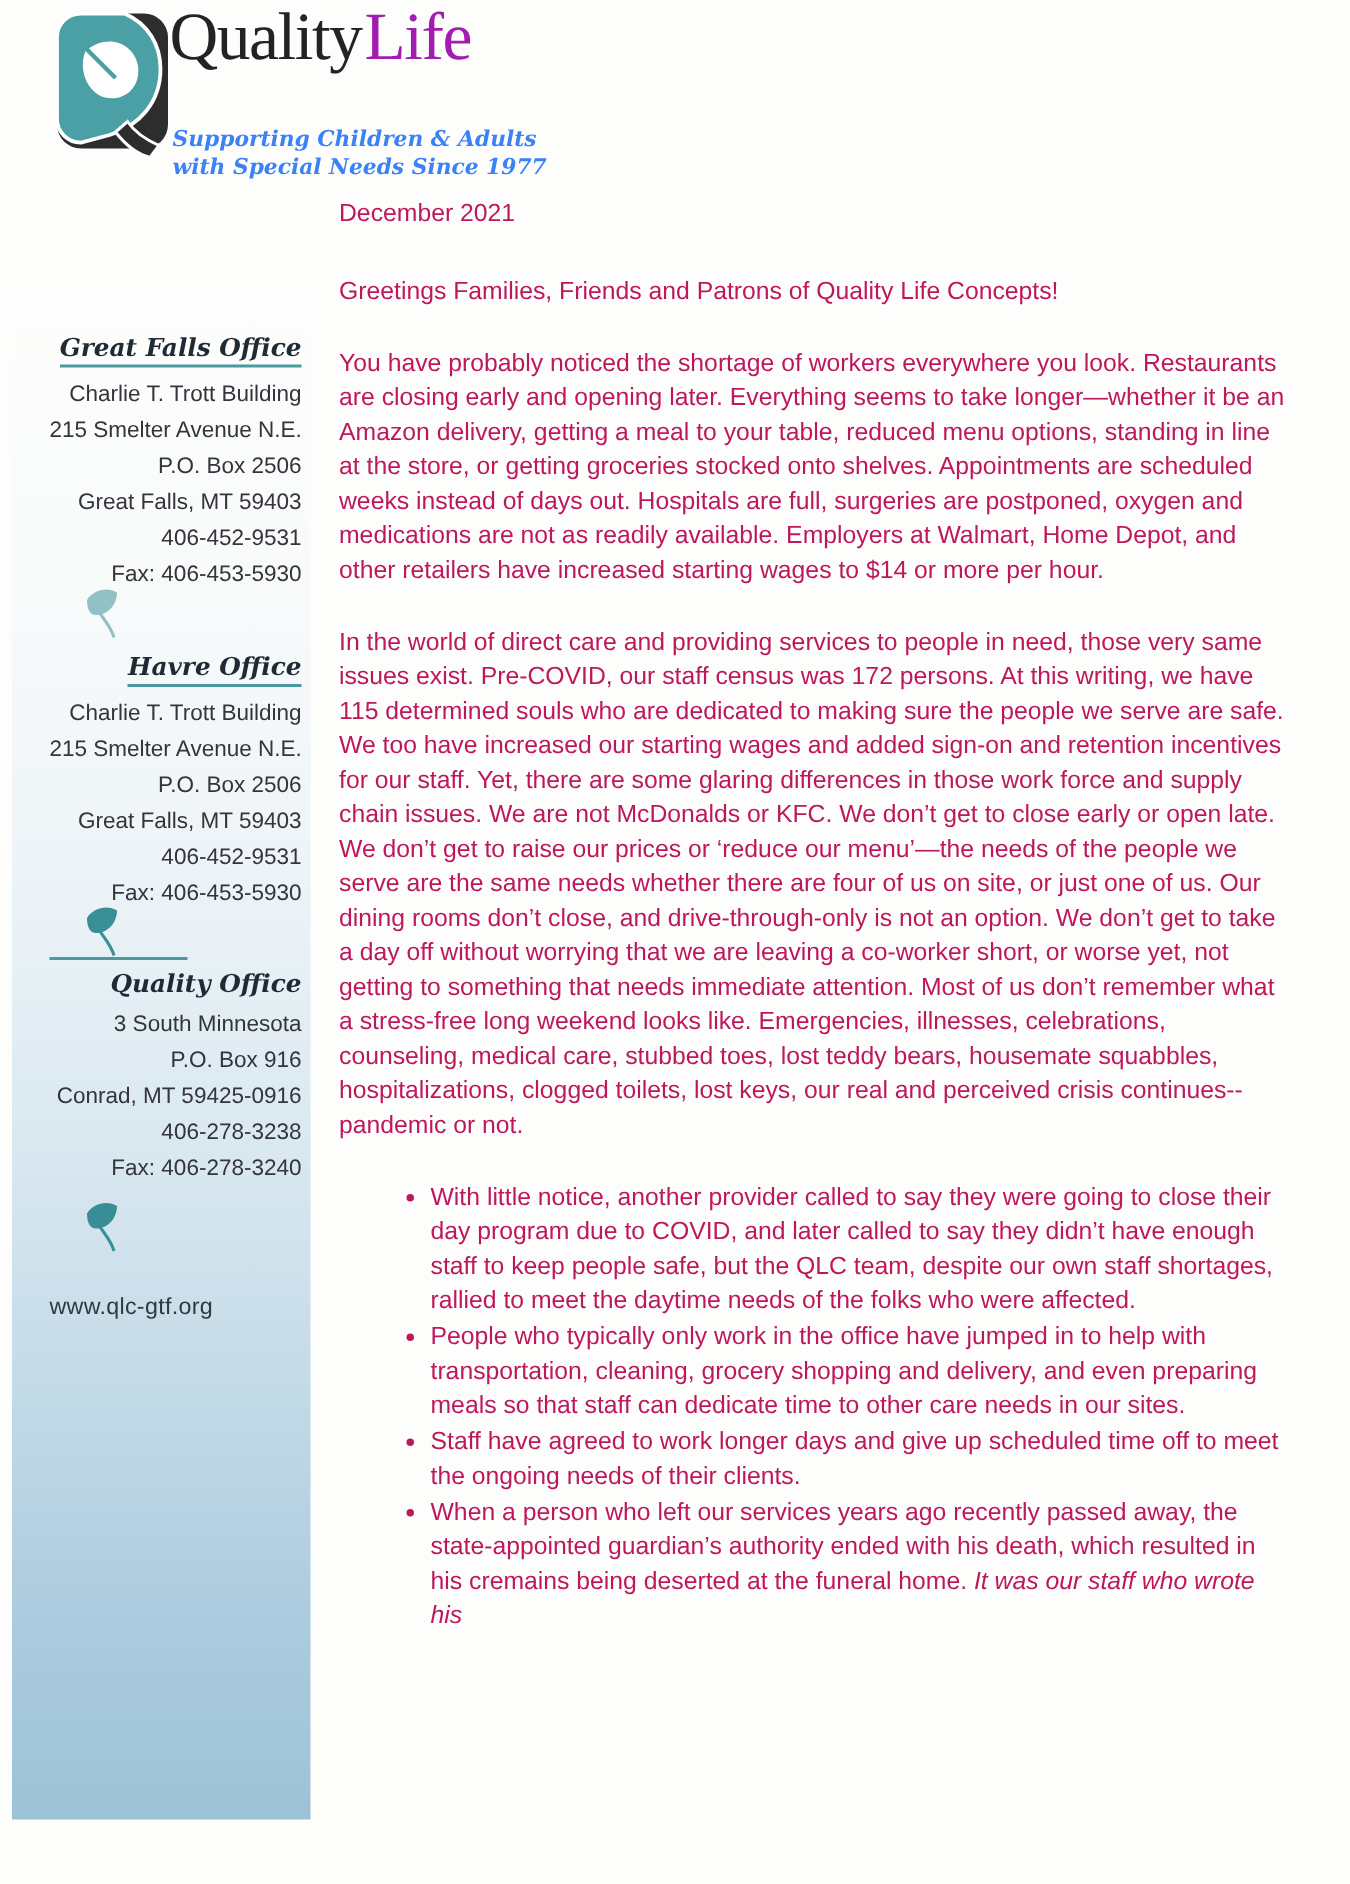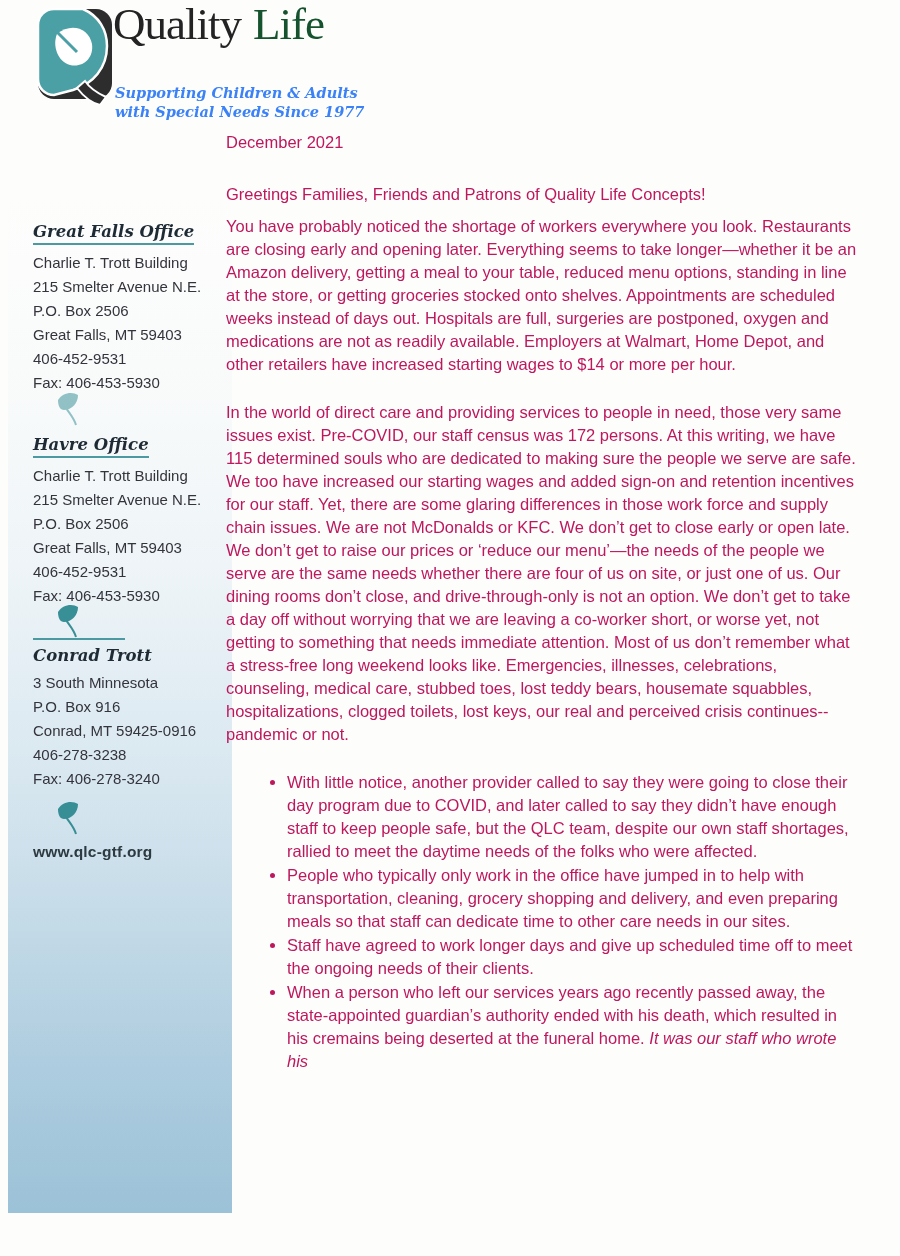--- a/index.html
+++ b/index.html
@@ -12,71 +12,72 @@
     color:#1b1b1b;
     -webkit-font-smoothing:antialiased;
   }
   
   .logo-mark{position:absolute;left:37px;top:8px;}
   .wordmark{
     position:absolute;left:113px;top:4px;width:787px;
     font-family:"Liberation Serif", serif;
     font-size:45px;line-height:41px;letter-spacing:-1px;color:#232323;
   }
-  .wordmark .life{color:#14532d;margin-left:12px;}
+  .wordmark .life{color:#a21caf;margin-left:2px;}
   .wm-line2{display:flex;}
   .wm-rule{flex:1;height:3px;background:#2e8f94;align-self:flex-end;margin:0 0 7px 8px;}
   .tagline{
     position:absolute;left:115px;top:83px;
     font-family:"DejaVu Serif", serif;
     font-style:italic;font-weight:bold;
     font-size:14.5px;line-height:19px;color:#3b82f6;
   }
   
   .sidebar{
-    position:absolute;left:8px;top:195px;width:224px;height:1018px;
+    position:absolute;left:8px;top:195px;width:199px;height:1018px;
     background:linear-gradient(180deg,
       rgba(247,250,251,0) 0%,
       rgba(237,244,247,0.30) 20%,
       rgba(224,236,243,0.55) 38%,
       rgba(209,227,238,0.78) 55%,
       #c3dae7 72%,
       #adccdf 86%,
       #9cc2d7 100%);
+    text-align:right;
   }
   .sb-office{position:absolute;left:25px;width:168px;}
   .sb-office.gf{top:27px;}
   .sb-office.hv{top:240px;}
   .sb-office.cr{top:443px;}
   .office-title{
     display:inline-block;
     font-family:"DejaVu Serif", serif;
     font-style:italic;font-weight:600;
     font-size:16.5px;color:#1e2b34;
     margin-bottom:6px;
   }
   .office-title.underlined{border-bottom:2px solid #4b9aa2;padding-bottom:2px;}
   .office-divider{width:92px;height:2px;background:#4b9aa2;margin:0 0 6px 0;}
   .office-line{font-size:15px;line-height:24px;color:#34343c;white-space:nowrap;}
   .leaf-deco{position:absolute;left:45px;}
   .leaf-deco.l1{top:196px;opacity:.5;}
   .leaf-deco.l2{top:408px;opacity:.95;}
   .leaf-deco.l3{top:605px;opacity:.95;}
   .sb-website{
-    position:absolute;left:25px;top:648px;
-    font-size:15.5px;color:#2e3a41;font-weight:bold;letter-spacing:.2px;
+    position:absolute;left:25px;top:668px;
+    font-size:15.5px;color:#2e3a41;font-weight:normal;letter-spacing:.2px;
   }
   
   .letter{
     position:absolute;left:226px;top:131px;width:632px;
     font-size:16.5px;line-height:23px;color:#be185d;
   }
   .letter p{margin:0 0 25px 0;}
   .letter .date{margin-bottom:29px;}
-  .letter .greeting{margin-bottom:9px;}
+  .letter .greeting{margin-bottom:25px;}
   .letter ul{margin:0;padding-left:61px;}
   .letter li{margin:0 0 1px 0;}
   .letter li em{font-style:italic;}
 </style>
 </head>
 <body>
 
 <div class="logo-mark">
   <svg width="76" height="100" viewBox="0 0 76 100" style="overflow:visible">
     <rect x="1" y="1" width="74" height="90" rx="16" fill="#2d2d2d"></rect>
@@ -127,21 +128,21 @@
 
   <div class="leaf-deco l2">
     <svg width="30" height="36" viewBox="0 0 30 36">
       <path d="M5 9 C9 2 19 0 25 4 C25 12 19 19 11 19 C7 19 5 15 5 9 Z" fill="#2f8a91"></path>
       <path d="M13 17 C17 23 21 27 23 34" stroke="#2f8a91" stroke-width="2" fill="none"></path>
     </svg>
   </div>
 
   <div class="sb-office cr">
     <div class="office-divider"></div>
-    <div class="office-title">Conrad Trott</div>
+    <div class="office-title">Quality Office</div>
     <div class="office-line">3 South Minnesota</div>
     <div class="office-line">P.O. Box 916</div>
     <div class="office-line">Conrad, MT 59425-0916</div>
     <div class="office-line">406-278-3238</div>
     <div class="office-line">Fax: 406-278-3240</div>
   </div>
 
   <div class="leaf-deco l3">
     <svg width="30" height="36" viewBox="0 0 30 36">
       <path d="M5 9 C9 2 19 0 25 4 C25 12 19 19 11 19 C7 19 5 15 5 9 Z" fill="#2f8a91"></path>

